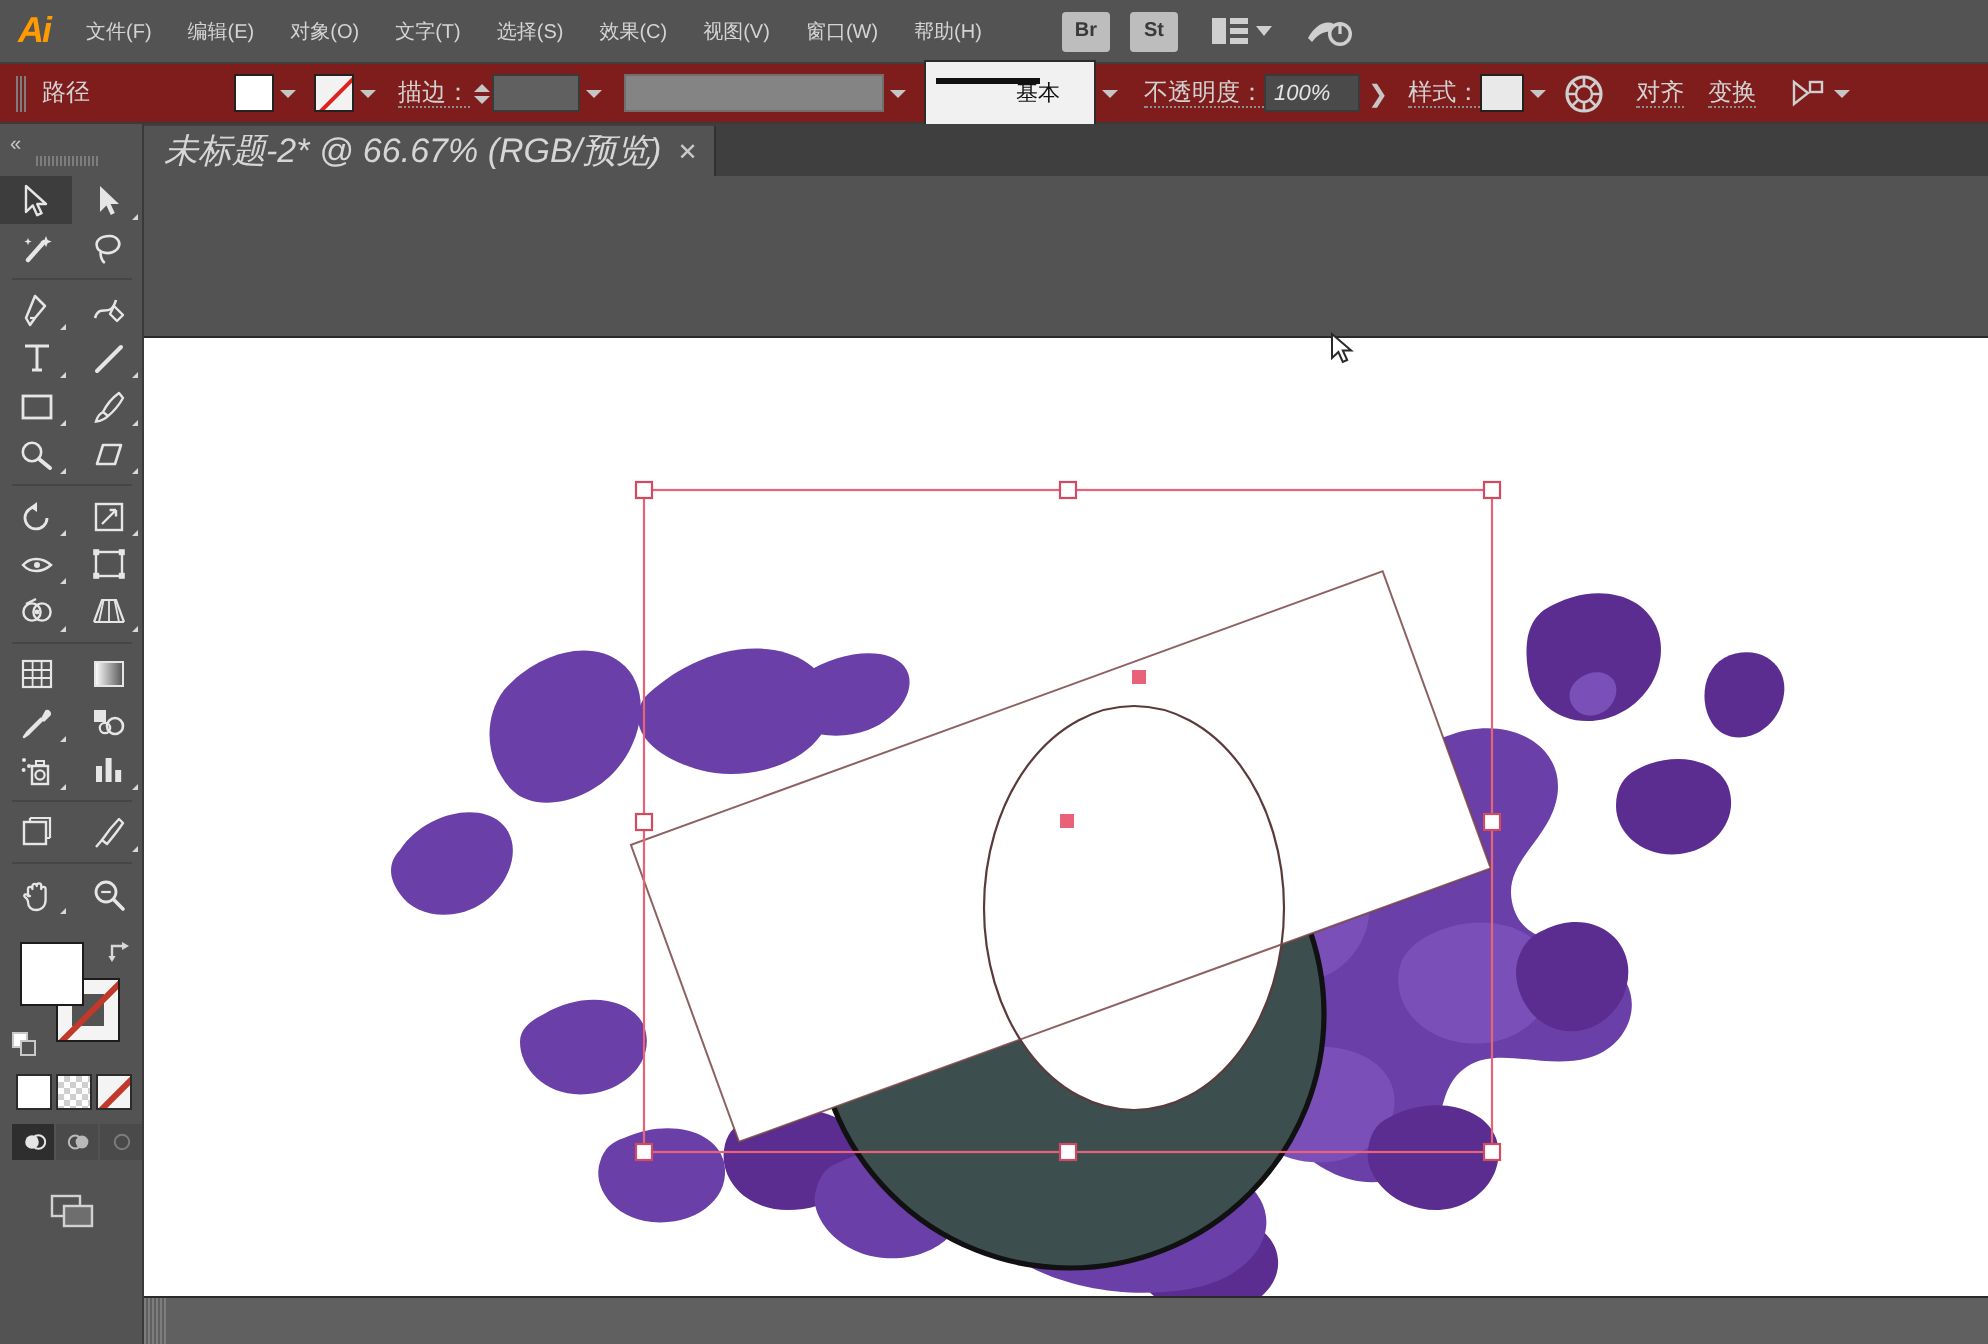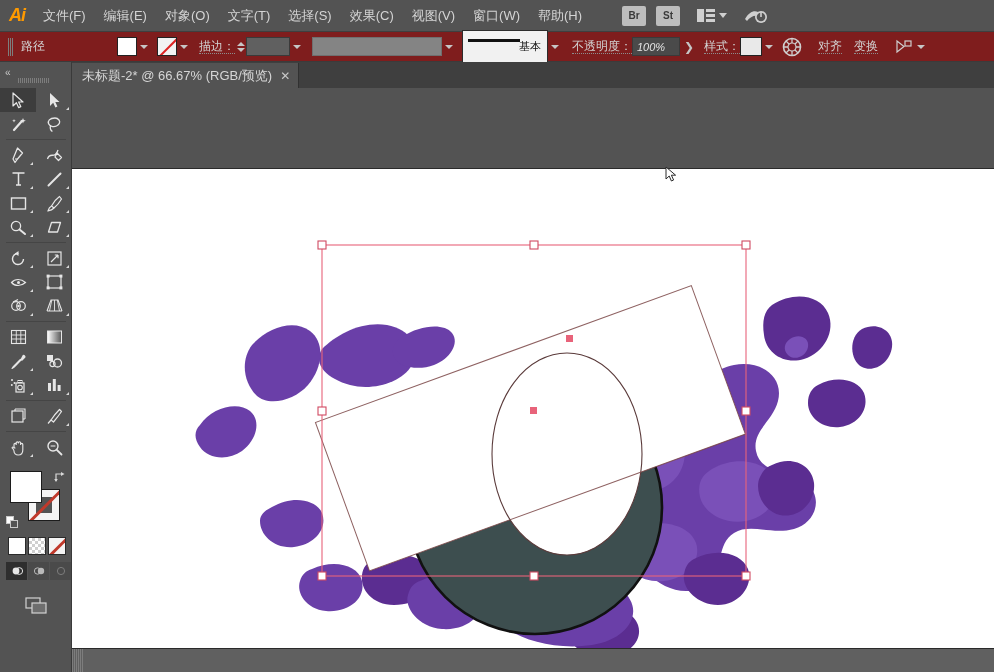--- a/index.html
+++ b/index.html
@@ -19,21 +19,21 @@
     display: flex; align-items: center;
     border-bottom: 1px solid #3f3f3f;
   }
   .ai-logo {
     width: 34px; height: 48px;
     display: flex; align-items: center; justify-content: center;
     color: #ff9a00; font-size: 18px; font-weight: bold;
     font-style: italic; letter-spacing: -1px;
   }
   .menu-item {
-    color: #d4d4d4; font-size: 13px;
+    color: #d4d4d4; font-size: 10px;
     padding: 5px 8px; margin: 0 1px; white-space: nowrap;
     cursor: default;
   }
   .mb-spacer { flex: 0 0 26px; }
   .mb-icon-btn {
     width: 24px; height: 20px; margin: 0 5px;
     display: flex; align-items: center; justify-content: center;
     font-size: 10px; color: #3a3a3a; background: #bdbdbd;
     border-radius: 2px; font-weight: bold; cursor: default;
   }
@@ -91,21 +91,21 @@
   .field {
     height: 19px; background: #606060; border: 1px solid #3a3a3a;
     color: #e2e2e2; font-size: 11px; display: flex; align-items: center;
     padding: 0 4px; cursor: text;
   }
   .field.wide { width: 44px; }
   .field.var  { width: 130px; background:#848484; border-color:#6f6f6f; }
   .profile-box {
     width: 86px; height: 33px; background: #f1f1f1; border: 1px solid #2c2c2c;
     display: flex; align-items: center; justify-content: flex-end;
-    padding-right: 6px; position: relative; cursor: default;
+    padding-right: 17px; position: relative; cursor: default;
   }
   .profile-box .pline {
     position: absolute; left: 5px; top: 8px; width: 52px; height: 3px; background: #111;
   }
   .profile-box span { font-size: 11px; color: #111; z-index: 2; }
   .opacity-field {
     width: 48px; height: 19px; background: #4a4a4a; border: 1px solid #3a3a3a;
     color: #e4e4e4; font-size: 11px; display: flex; align-items: center;
     padding-left: 4px; cursor: text; font-style: italic;
   }
@@ -118,21 +118,21 @@
   .tabbar {
     position: absolute; left: 72px; top: 62px; width: 922px; height: 26px;
     background: #3f3f3f; display: flex; align-items: flex-end;
   }
   .doc-tab {
     height: 25px; background: #535353;
     display: flex; align-items: center; gap: 8px;
     padding: 0 8px 0 10px; border-right: 1px solid #313131;
     cursor: default;
   }
-  .doc-tab-label { color: #d6d6d6; font-size: 13px; white-space: nowrap; }
+  .doc-tab-label { color: #d6d6d6; font-size: 17px; white-space: nowrap; font-style: italic; }
   .doc-tab-close { color: #c9c9c9; font-size: 12px; line-height: 10px; cursor: default; }
 
   
   .toolpanel {
     position: absolute; left: 0; top: 62px; width: 72px; height: 610px;
     background: #535353; border-right: 1px solid #3a3a3a;
   }
   .tp-head { height: 26px; position: relative; }
   .tp-collapse {
     position: absolute; left: 5px; top: 5px; color: #c8c8c8;

